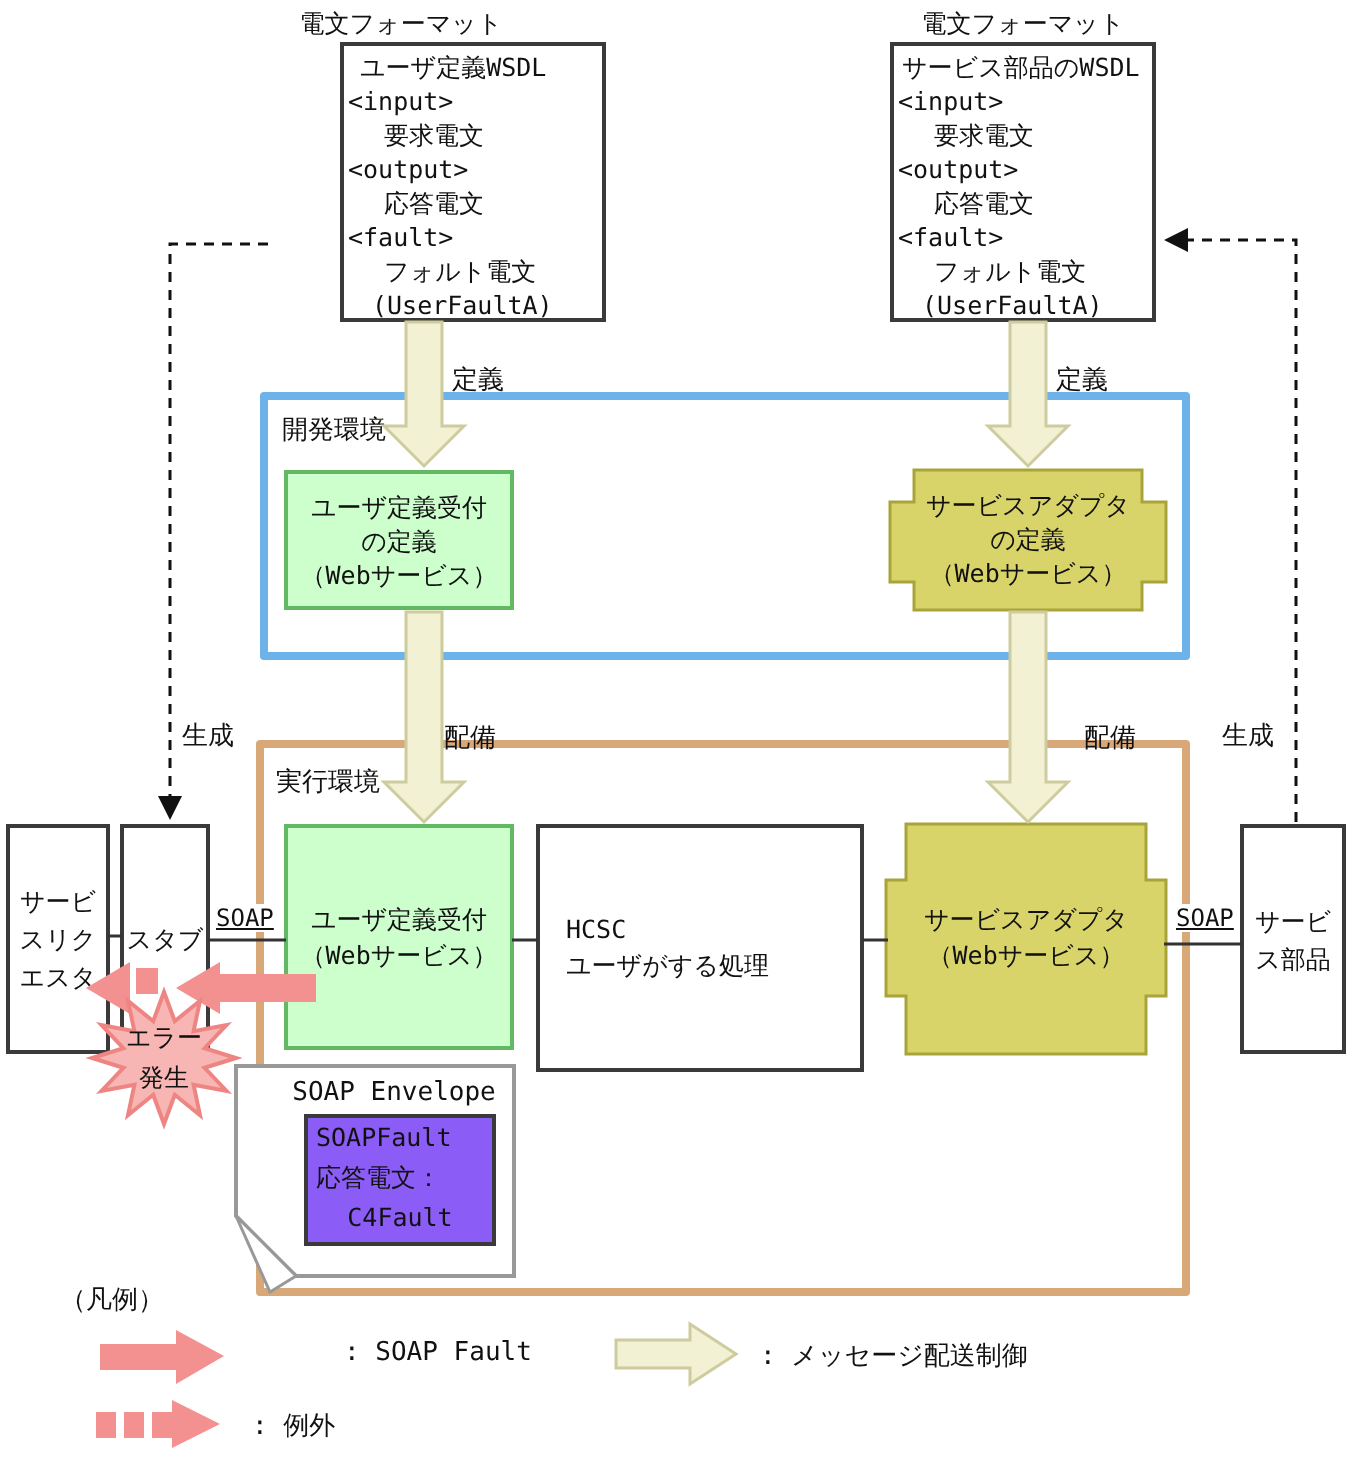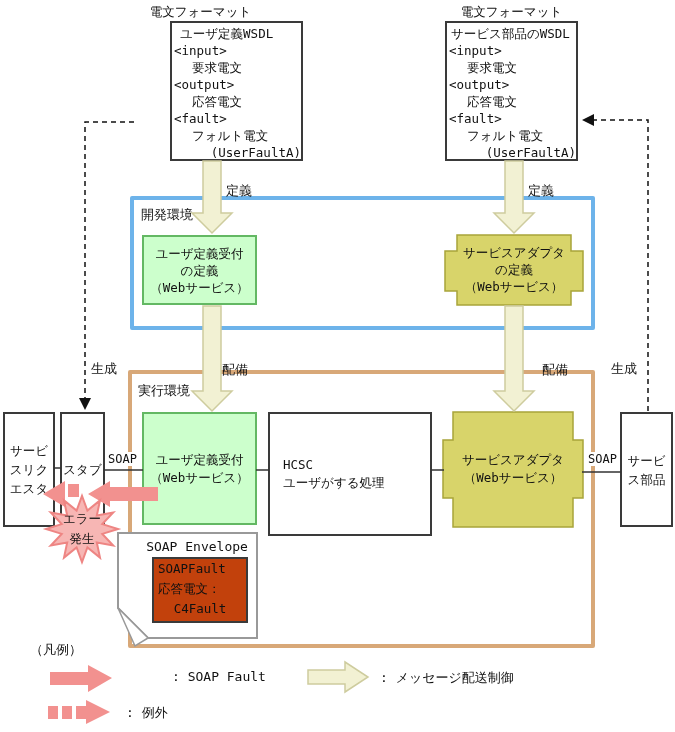--- a/index.html
+++ b/index.html
@@ -6,21 +6,21 @@
   #stage{
     position:relative;width:675px;height:732px;background:#fff;overflow:hidden;
     font-family:"DejaVu Sans Mono","DejaVu Sans",monospace;color:#111;
   }
   .lbl{position:absolute;font-size:13px;line-height:15px;white-space:nowrap;}
   .box{position:absolute;background:#fff;border:2px solid #3a3a3a;box-sizing:border-box;}
   .wsdl{font-size:12.5px;line-height:17px;padding-top:2px;border-width:2px;}
   .pl1{padding-left:2px;}
   .pl3{padding-left:4px;}
   .pl7{padding-left:8px;}
-  .pl13{padding-left:14px;text-align:right;}
+  .pl13{padding-left:14px;}
   .pl19{padding-left:20px;}
   .title{position:absolute;font-size:12.5px;text-align:center;white-space:nowrap;}
   .env{position:absolute;box-sizing:border-box;border-radius:2px;background:transparent;}
   .dev-env{left:130px;top:196px;width:465px;height:134px;border:4px solid #6db3ea;z-index:1;}
   .exec-env{left:128px;top:370px;width:467px;height:278px;border:4px solid #d8a878;z-index:1;}
   .greenbox{
     position:absolute;background:#ccffcc;border:2px solid #63b863;box-sizing:border-box;
     display:flex;flex-direction:column;justify-content:center;align-items:center;
     text-align:center;font-size:12.5px;line-height:17px;z-index:3;
   }
@@ -28,28 +28,28 @@
     position:absolute;background:#fff;border:2px solid #3a3a3a;box-sizing:border-box;
     display:flex;flex-direction:column;justify-content:center;align-items:center;
     text-align:center;font-size:12.5px;line-height:19px;z-index:3;
   }
   .adtext{
     position:absolute;text-align:center;font-size:12.5px;line-height:17px;z-index:3;
   }
   svg.layer{position:absolute;left:0;top:0;z-index:4;pointer-events:none;}
   svg#svg-under{z-index:2;}
   .z5{z-index:5;margin-top:12px;}
-  .soaplbl{position:absolute;font-size:12px;line-height:14px;background:#fff;padding:0 1px;z-index:5;}
+  .soaplbl{position:absolute;font-size:12px;line-height:14px;background:#fff;padding:0 1px;z-index:5;text-decoration:underline;}
   .burst-text{
     position:absolute;left:48px;top:509px;width:68px;height:40px;text-align:center;
     font-size:12.5px;line-height:19.5px;z-index:5;
   }
   .env-label{position:absolute;font-size:13px;z-index:3;background:#fff;padding:0 2px;}
   .fault-box{
-    position:absolute;left:152px;top:557px;width:96px;height:66px;background:#c2410c;
+    position:absolute;left:152px;top:557px;width:96px;height:66px;background:#8b5cf6;
     border:2px solid #3a3a3a;box-sizing:border-box;font-size:12.5px;line-height:20px;z-index:5;
   }
   .fault-box .c{text-align:center;}
   .env-title{position:absolute;font-size:13px;z-index:5;text-align:center;}
   .legend-text{position:absolute;font-size:13px;white-space:nowrap;z-index:5;}
 </style>
 </head>
 <body>
 
 <div id="stage">

